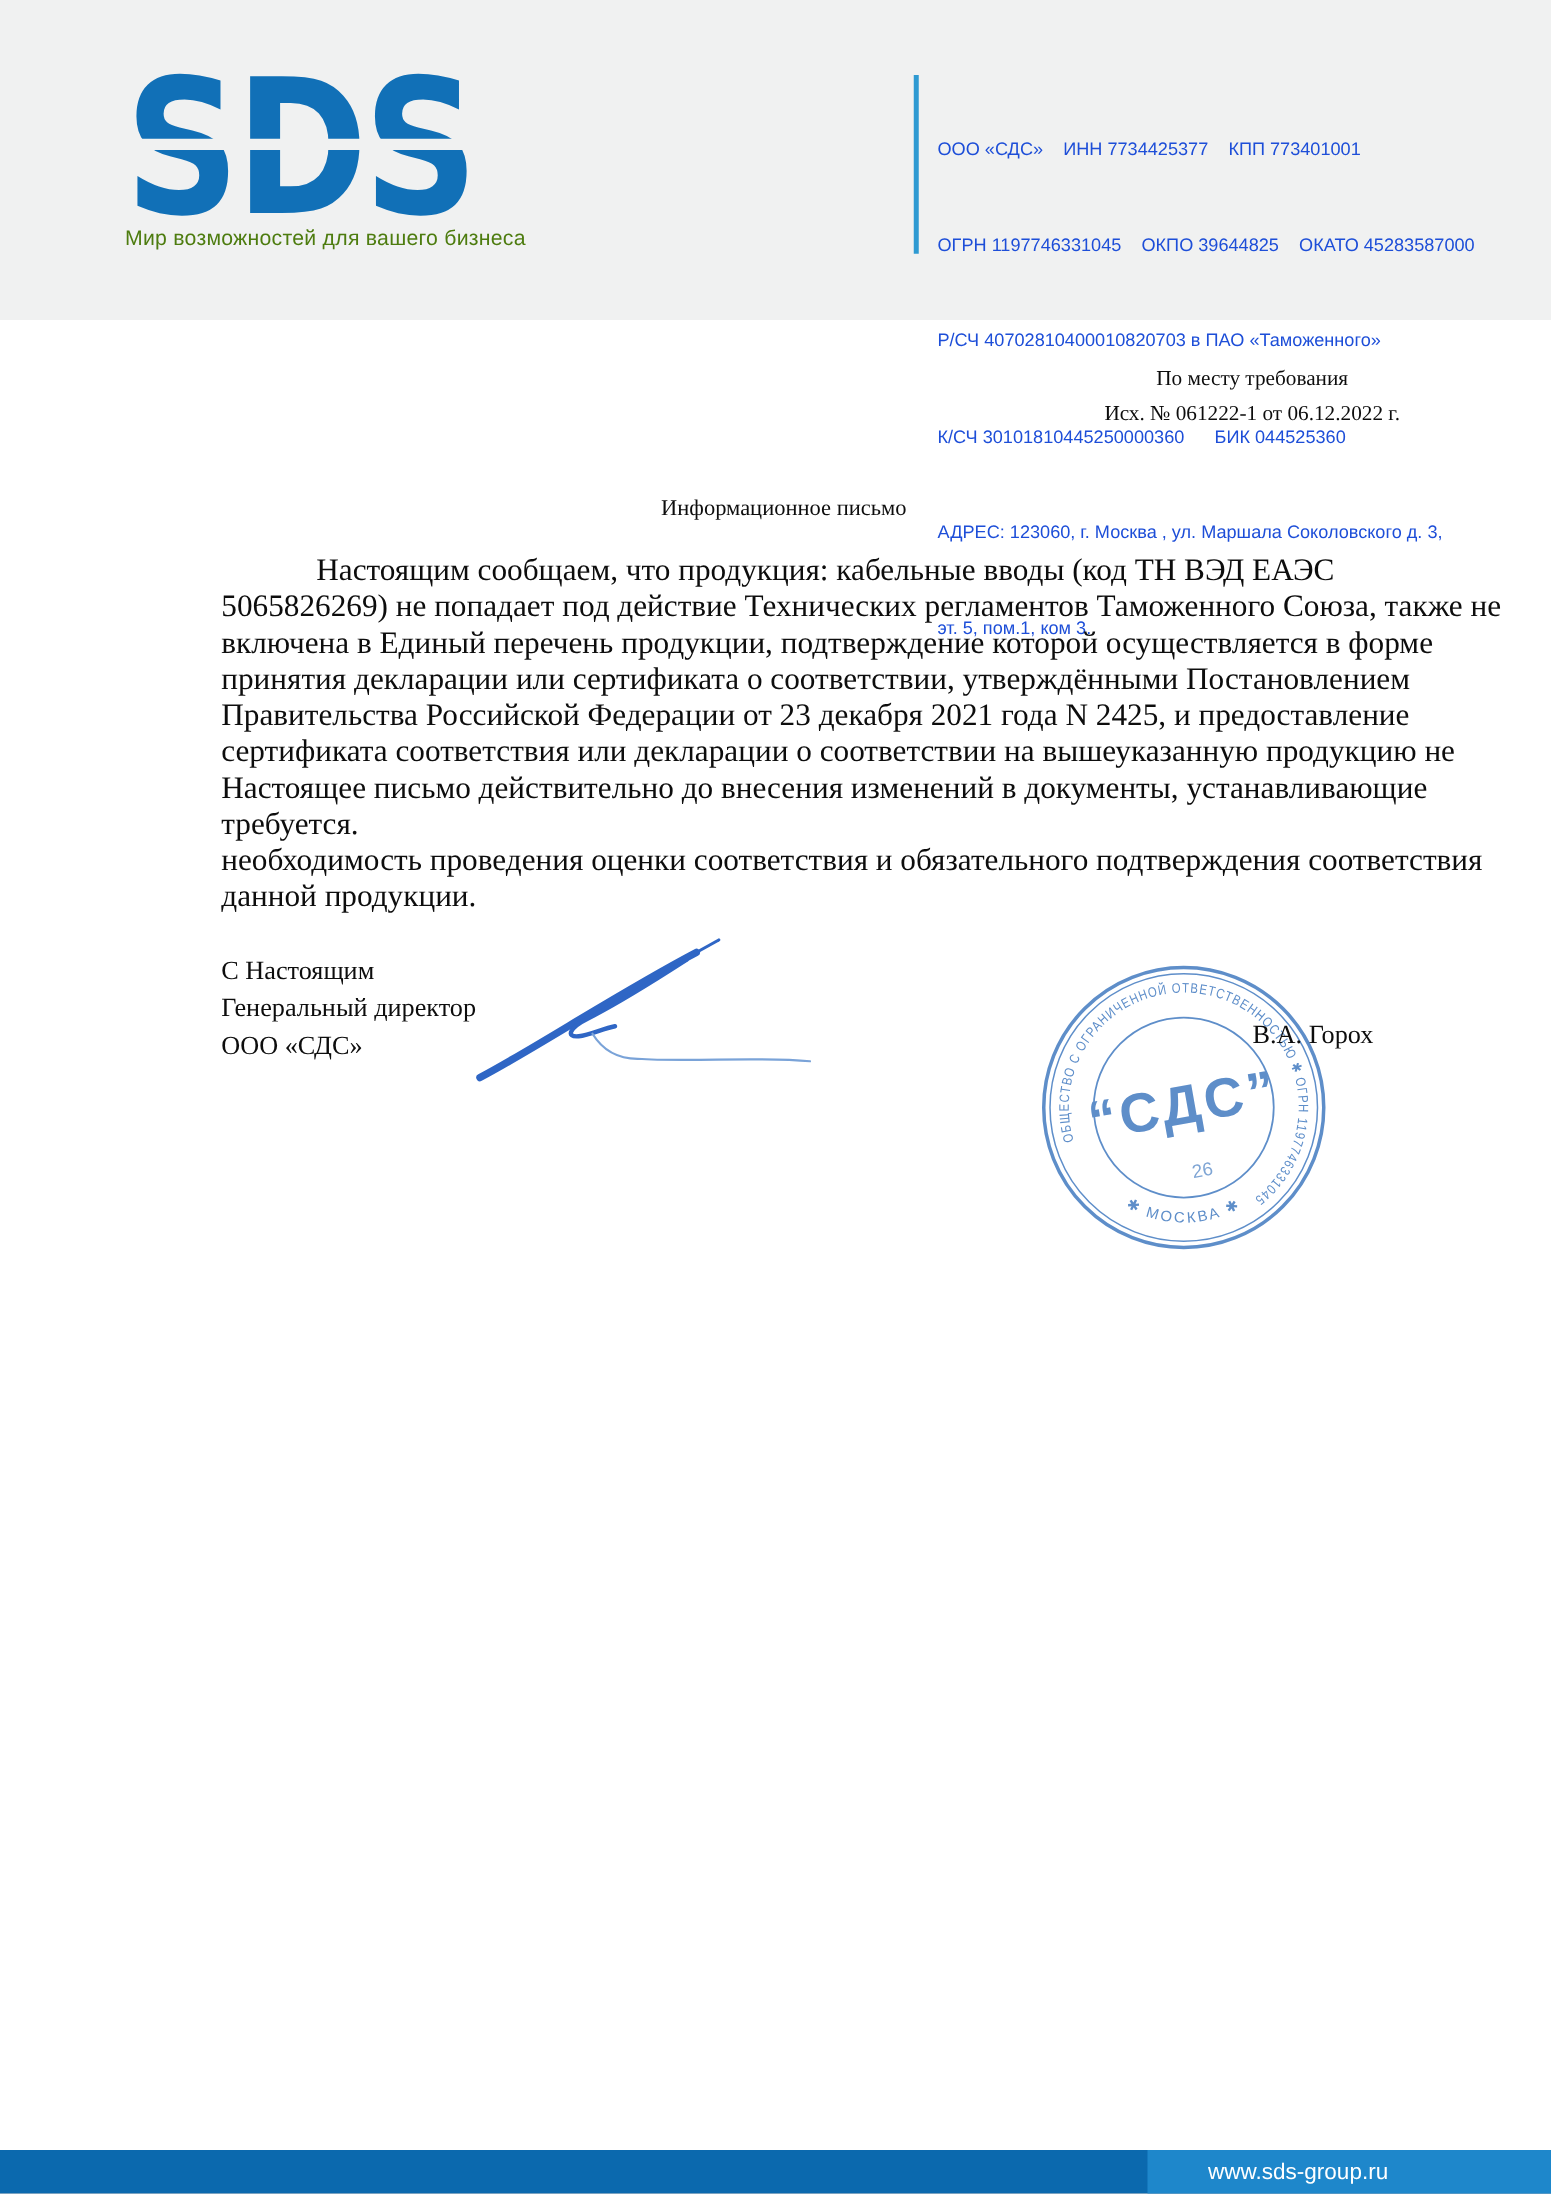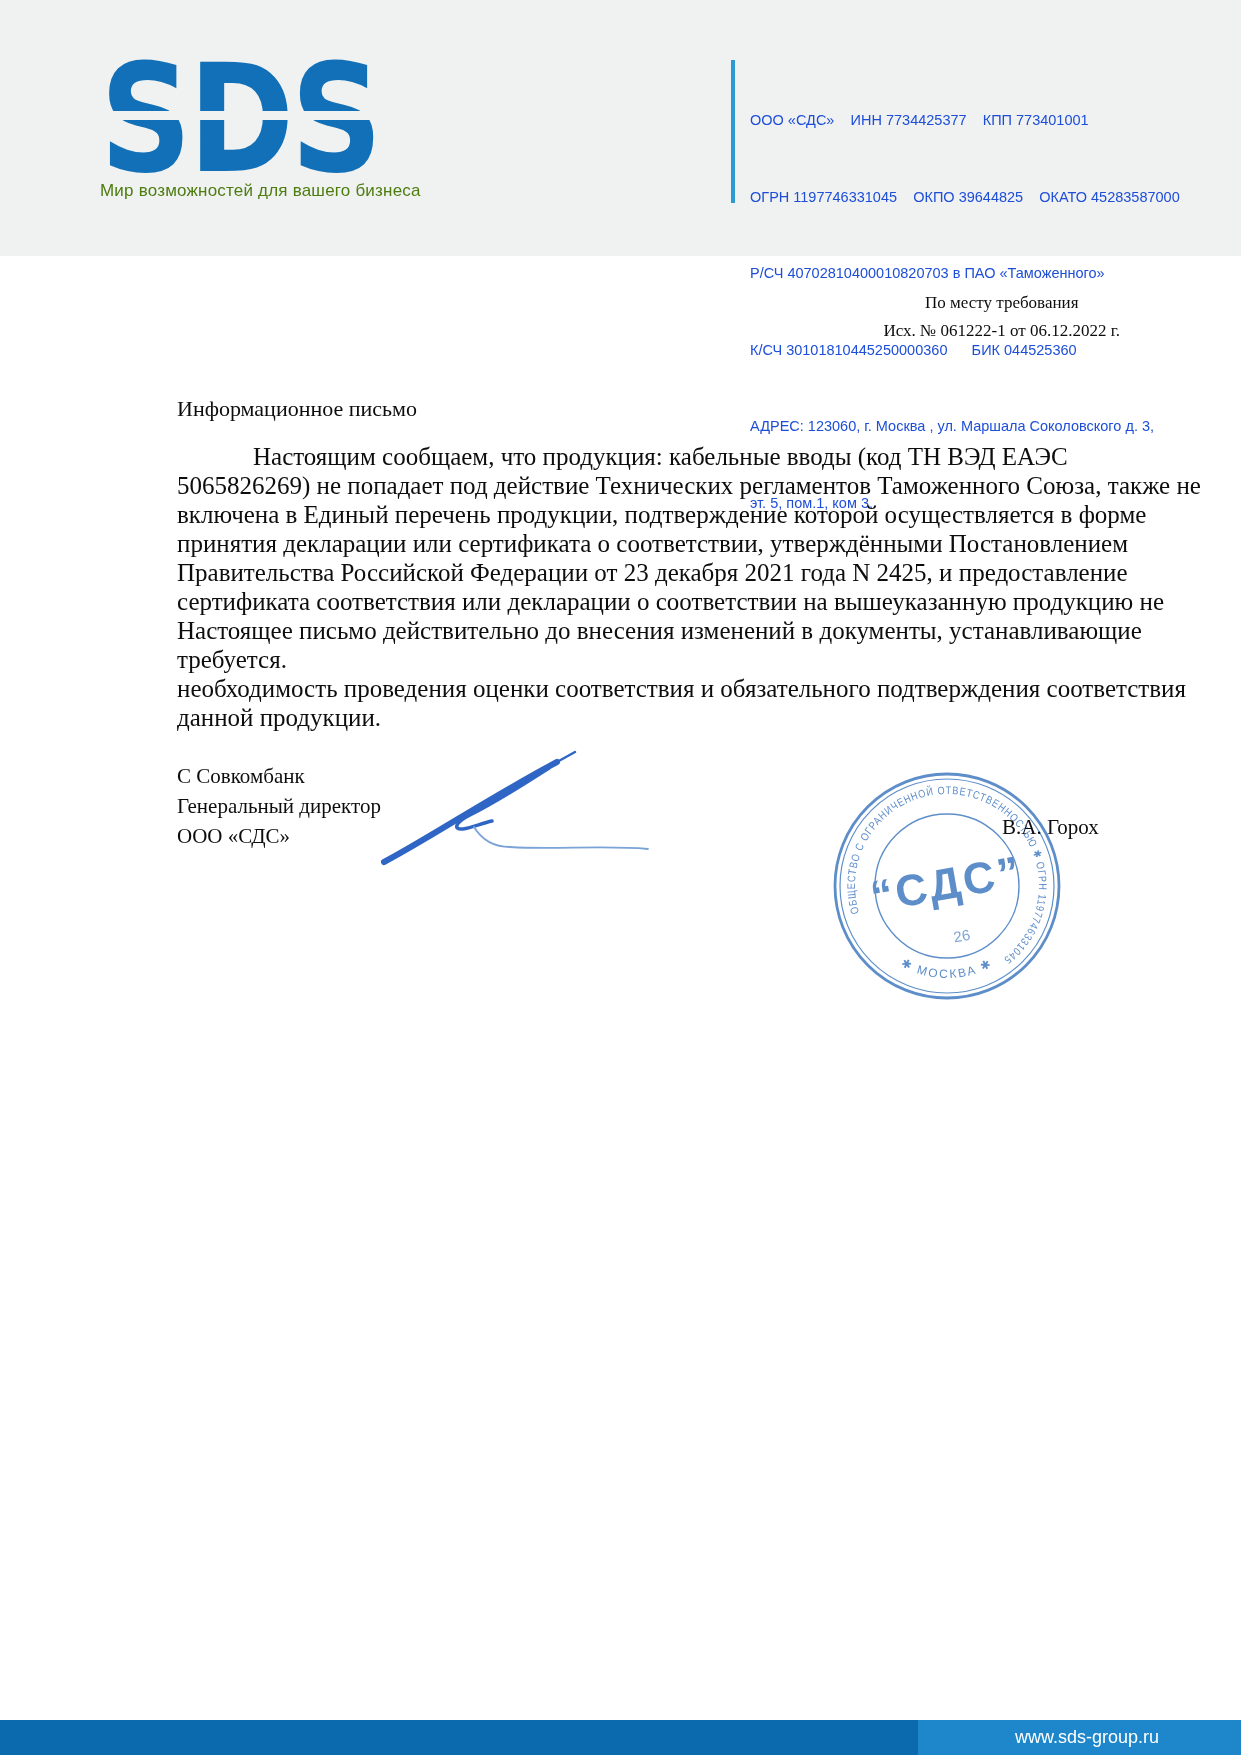--- a/index.html
+++ b/index.html
@@ -27,22 +27,22 @@
     position:absolute; left:750px; top:57px;
     font-family:"Liberation Sans","DejaVu Sans",sans-serif;
     font-size:14.5px; line-height:25.5px; color:#1d4ed8; white-space:pre;
   }
   
   .ref-block{
     position:absolute; right:121px; top:289px; text-align:center;
     font-size:17px; line-height:28px;margin-left:48px;
   }
   .title{
-    position:absolute; left:177px; top:396px; width:900px; text-align:left;
-    font-size:22px;
+    position:absolute; left:177px; top:396px; width:900px; text-align:center;
+    font-size:18px;
   }
   .body-block{
     position:absolute; left:177px; top:442px; width:900px;
     font-size:25px; line-height:29px;
   }
   .body-line{white-space:pre;}
   .body-line.indent{padding-left:76px;}
   .closing-block{
     position:absolute; left:177px; top:761px; font-size:21px; line-height:30px;
   }
@@ -50,21 +50,21 @@
     position:absolute; left:1002px; top:815px; font-size:21px; z-index:6;
   }
   
   .signature{position:absolute; left:366px; top:748px; z-index:5;}
   .stamp{position:absolute; left:832px; top:771px; z-index:4; opacity:0.9;}
   .stamp text{font-family:"Liberation Sans","DejaVu Sans",sans-serif; fill:#4d82c4;}
   
   .footer-bar{position:absolute; left:0; top:1720px; width:1241px; height:35px; background:#0b69ae;}
   .footer-accent{
     position:absolute; left:918px; top:1720px; width:323px; height:35px; background:#1e87cb;
-    display:flex; align-items:center; justify-content:flex-end;
+    display:flex; align-items:center; justify-content:center;
     box-sizing:border-box; padding-right:82px;
   }
   .footer-url{
     font-family:"Liberation Sans","DejaVu Sans",sans-serif;
     font-size:18px; color:#ffffff;
   }
 </style>
 </head>
 <body>
 
@@ -102,21 +102,21 @@
     <div class="body-line">принятия декларации или сертификата о соответствии, утверждёнными Постановлением</div>
     <div class="body-line">Правительства Российской Федерации от 23 декабря 2021 года N 2425, и предоставление</div>
     <div class="body-line">сертификата соответствия или декларации о соответствии на вышеуказанную продукцию не</div>
     <div class="body-line">Настоящее письмо действительно до внесения изменений в документы, устанавливающие</div>
     <div class="body-line">требуется.</div>
     <div class="body-line">необходимость проведения оценки соответствия и обязательного подтверждения соответствия</div>
     <div class="body-line">данной продукции.</div>
   </div>
 
   <div class="closing-block">
-    <div>С Совкомбанк</div>
+    <div>С Настоящим</div>
     <div>Генеральный директор</div>
     <div>ООО «СДС»</div>
   </div>
 
   <svg class="signature" width="300" height="120" viewBox="0 0 300 120">
     <path d="M18,114 C 60,92 130,46 191,14" fill="none" stroke="#2f66c5" stroke-width="6" stroke-linecap="round"></path>
     <path d="M191,14 L 209,4" fill="none" stroke="#2f66c5" stroke-width="2.5" stroke-linecap="round"></path>
     <path d="M183,20 C 152,40 122,58 104,67 C 90,74 86,82 97,81 C 106,80 116,75 126,73" fill="none" stroke="#2f66c5" stroke-width="3.5" stroke-linecap="round"></path>
     <path d="M108,79 C 116,92 128,99 144,99 C 186,102 238,97 282,101" fill="none" stroke="#7aa3d8" stroke-width="1.8" stroke-linecap="round"></path>
   </svg>

